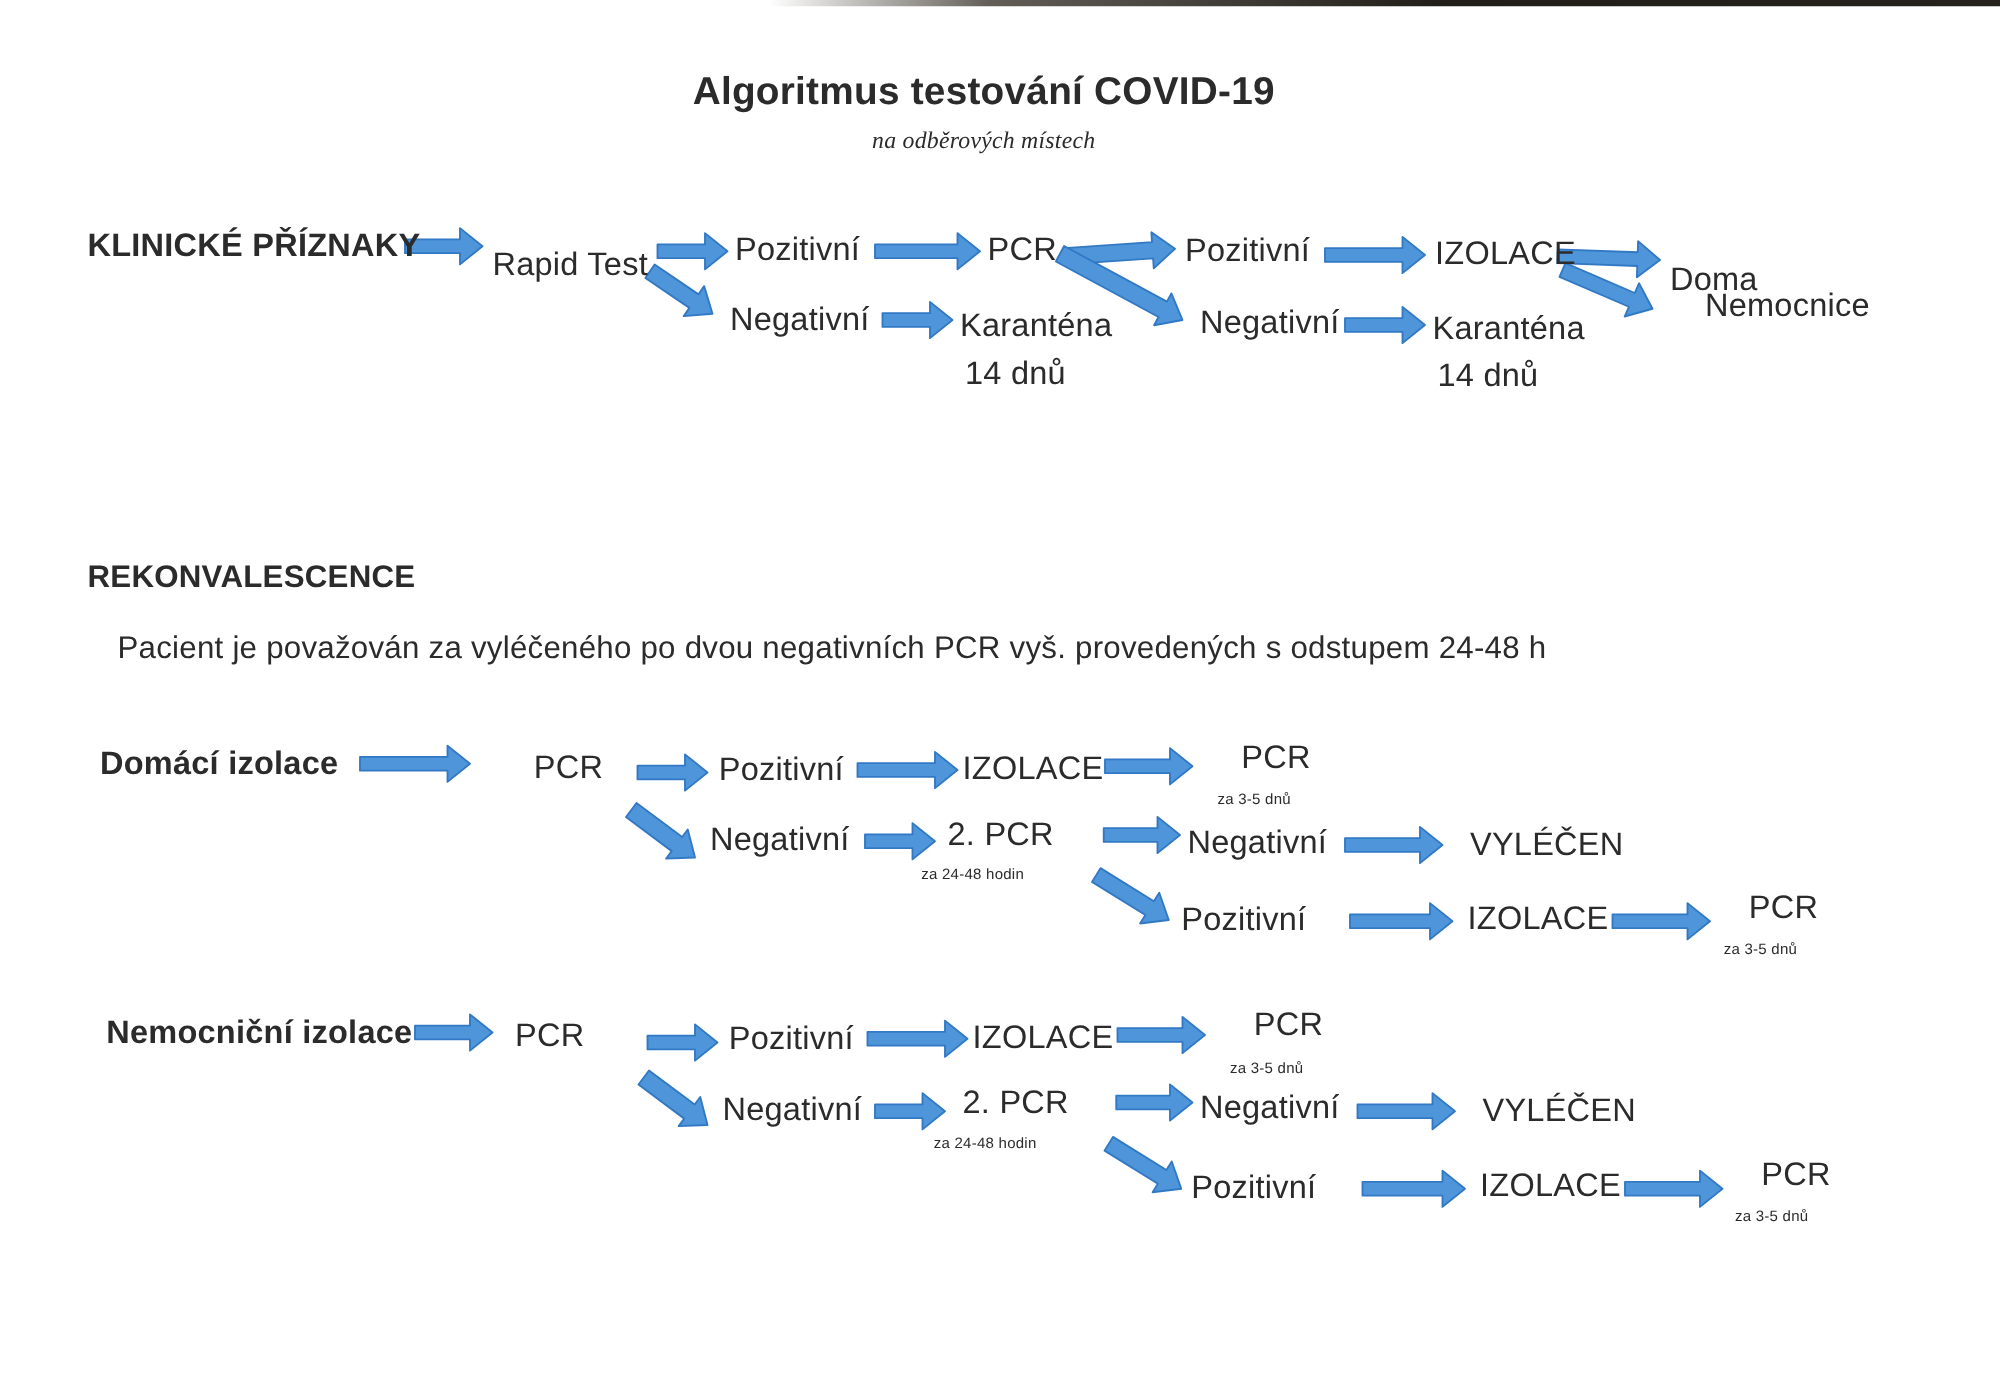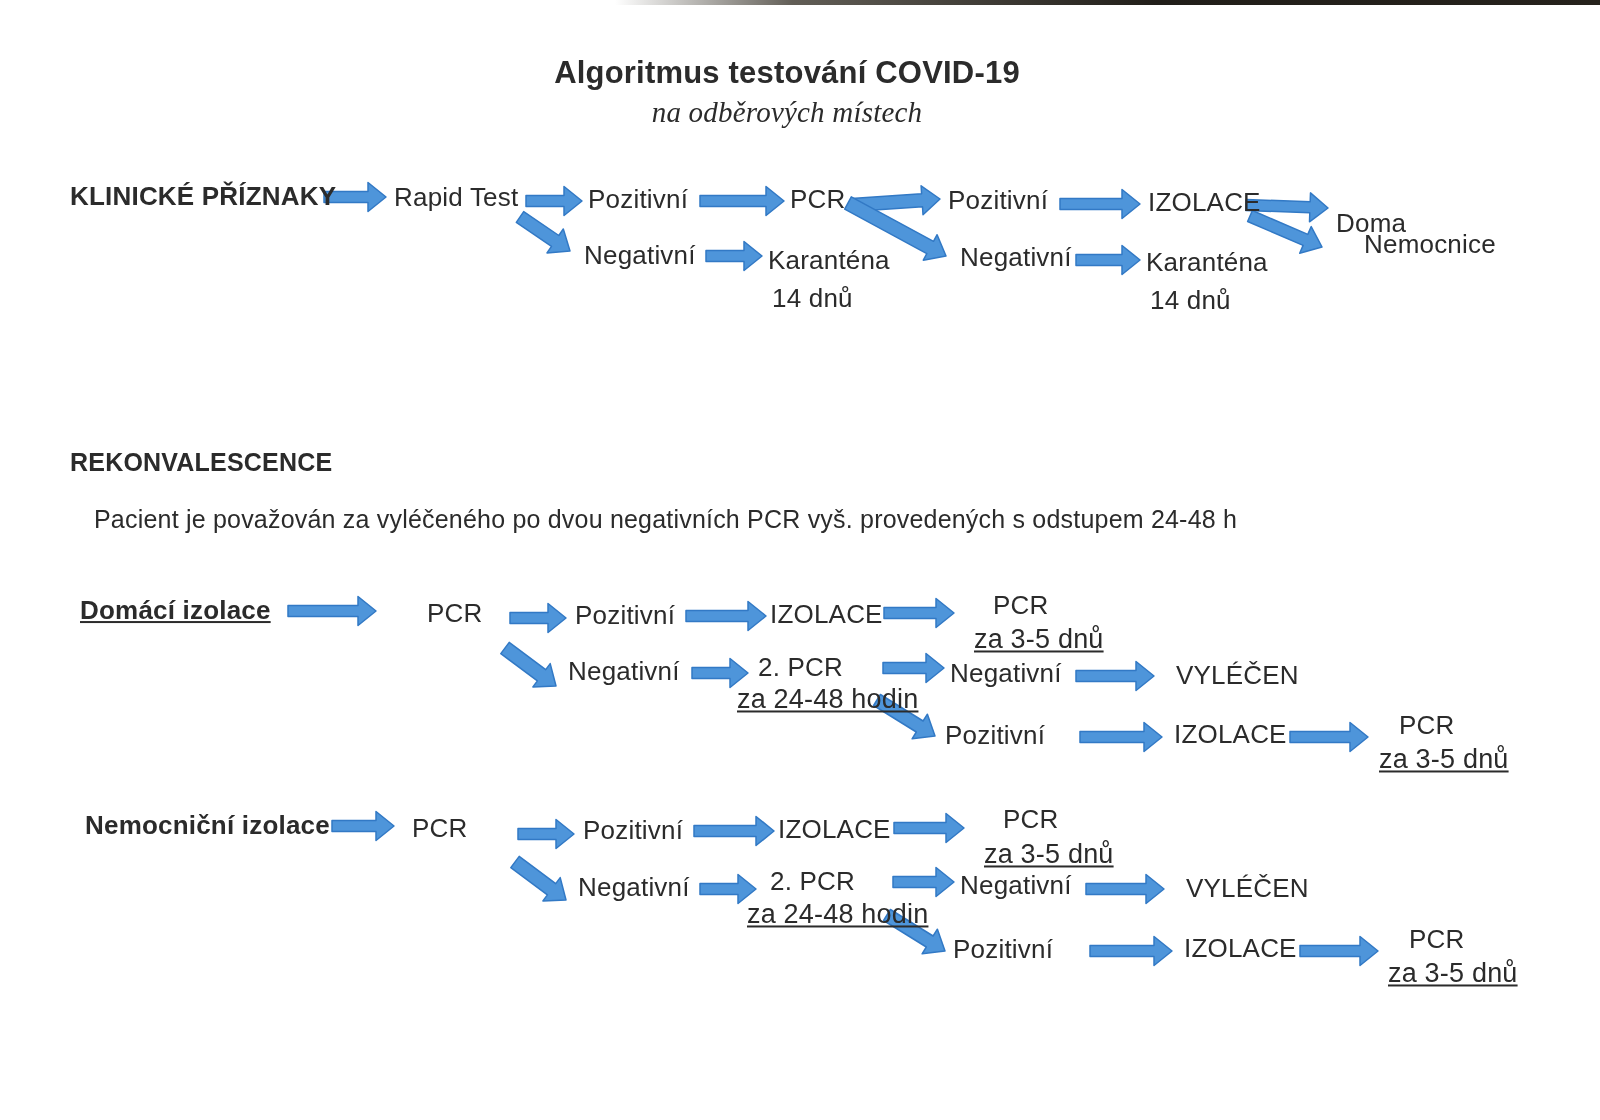--- a/index.html
+++ b/index.html
@@ -13,23 +13,23 @@
   .scanline{
     position:absolute;left:615px;top:0;width:985px;height:5px;
     background:linear-gradient(to right, rgba(45,40,30,0) 0%, rgba(45,40,30,.75) 18%, #211e19 55%, #26221c 100%);
   }
   .lbl{
     position:absolute;transform:translateY(-50%);
     white-space:nowrap;font-size:26px;line-height:1.15;
     color:#2b2b2b;letter-spacing:.2px;
   }
   .b{font-weight:bold;}
-  .sm{font-size:27px;text-decoration:underline;}
+  .sm{font-size:12px;}
   .title{font-size:31px;font-weight:bold;letter-spacing:.2px;}
-  .subtitle{font-size:29px;font-style:italic;font-family:"Liberation Serif","DejaVu Serif",serif;}
+  .subtitle{font-size:19px;font-style:italic;font-family:"Liberation Serif","DejaVu Serif",serif;}
   .para{font-size:25px;margin-left:24px;}
   svg.arrows{position:absolute;left:0;top:0;}
 </style>
 </head>
 <body>
 
 <div class="page">
 
   <div class="scanline"></div>
 
@@ -66,38 +66,38 @@
       <path d="M1086.0,894.5 L 1146.0,894.5 L 1146.0,903.5 L 1164.0,889.0 L 1146.0,874.5 L 1146.0,883.5 L 1086.0,883.5 Z" fill="#4e95da" stroke="#3279c5" stroke-width="1.5" stroke-linejoin="round"></path>
       <path d="M883.6,920.5 L 926.3,947.0 L 922.1,953.8 L 945.0,951.0 L 937.4,929.2 L 933.1,936.0 L 890.4,909.5 Z" fill="#4e95da" stroke="#3279c5" stroke-width="1.5" stroke-linejoin="round"></path>
       <path d="M1090.0,956.5 L 1154.0,956.5 L 1154.0,965.5 L 1172.0,951.0 L 1154.0,936.5 L 1154.0,945.5 L 1090.0,945.5 Z" fill="#4e95da" stroke="#3279c5" stroke-width="1.5" stroke-linejoin="round"></path>
       <path d="M1300.0,956.5 L 1360.0,956.5 L 1360.0,965.5 L 1378.0,951.0 L 1360.0,936.5 L 1360.0,945.5 L 1300.0,945.5 Z" fill="#4e95da" stroke="#3279c5" stroke-width="1.5" stroke-linejoin="round"></path>
     </svg>
 
   <div class="lbl title" style="left:787px;top:73px;transform:translate(-50%,-50%);">Algoritmus testování COVID-19</div>
   <div class="lbl subtitle" style="left:787px;top:113px;transform:translate(-50%,-50%);">na odběrových místech</div>
 
   <div class="lbl b" style="left:70px;top:197px;">KLINICKÉ PŘÍZNAKY</div>
-  <div class="lbl" style="left:394px;top:198px;">Rapid Test</div>
+  <div class="lbl" style="left:394px;top:212px;">Rapid Test</div>
   <div class="lbl" style="left:588px;top:200px;">Pozitivní</div>
   <div class="lbl" style="left:790px;top:200px;">PCR</div>
   <div class="lbl" style="left:948px;top:201px;">Pozitivní</div>
   <div class="lbl" style="left:1148px;top:203px;">IZOLACE</div>
   <div class="lbl" style="left:1336px;top:207px;margin-top:17px;">Doma</div>
   <div class="lbl" style="left:1332px;top:245px;margin-left:32px;">Nemocnice</div>
   <div class="lbl" style="left:584px;top:256px;">Negativní</div>
   <div class="lbl" style="left:768px;top:261px;">Karanténa</div>
   <div class="lbl" style="left:772px;top:299px;">14 dnů</div>
   <div class="lbl" style="left:960px;top:258px;">Negativní</div>
   <div class="lbl" style="left:1146px;top:263px;">Karanténa</div>
   <div class="lbl" style="left:1150px;top:301px;">14 dnů</div>
 
   <div class="lbl b" style="left:70px;top:462px;font-size:25px;">REKONVALESCENCE</div>
   <div class="lbl para" style="left:70px;top:519px;">Pacient je považován za vyléčeného po dvou negativních PCR vyš. provedených s odstupem 24-48 h</div>
 
-  <div class="lbl b" style="left:80px;top:611px;text-decoration:underline;">Domácí izolace</div>
+  <div class="lbl b" style="left:80px;top:611px;">Domácí izolace</div>
   <div class="lbl" style="left:427px;top:614px;">PCR</div>
   <div class="lbl" style="left:575px;top:616px;">Pozitivní</div>
   <div class="lbl" style="left:770px;top:615px;">IZOLACE</div>
   <div class="lbl" style="left:993px;top:606px;">PCR</div>
   <div class="lbl sm" style="left:974px;top:640px;">za 3-5 dnů</div>
   <div class="lbl" style="left:568px;top:672px;">Negativní</div>
   <div class="lbl" style="left:758px;top:668px;">2. PCR</div>
   <div class="lbl sm" style="left:737px;top:700px;">za 24-48 hodin</div>
   <div class="lbl" style="left:950px;top:674px;">Negativní</div>
   <div class="lbl" style="left:1176px;top:676px;">VYLÉČEN</div>

